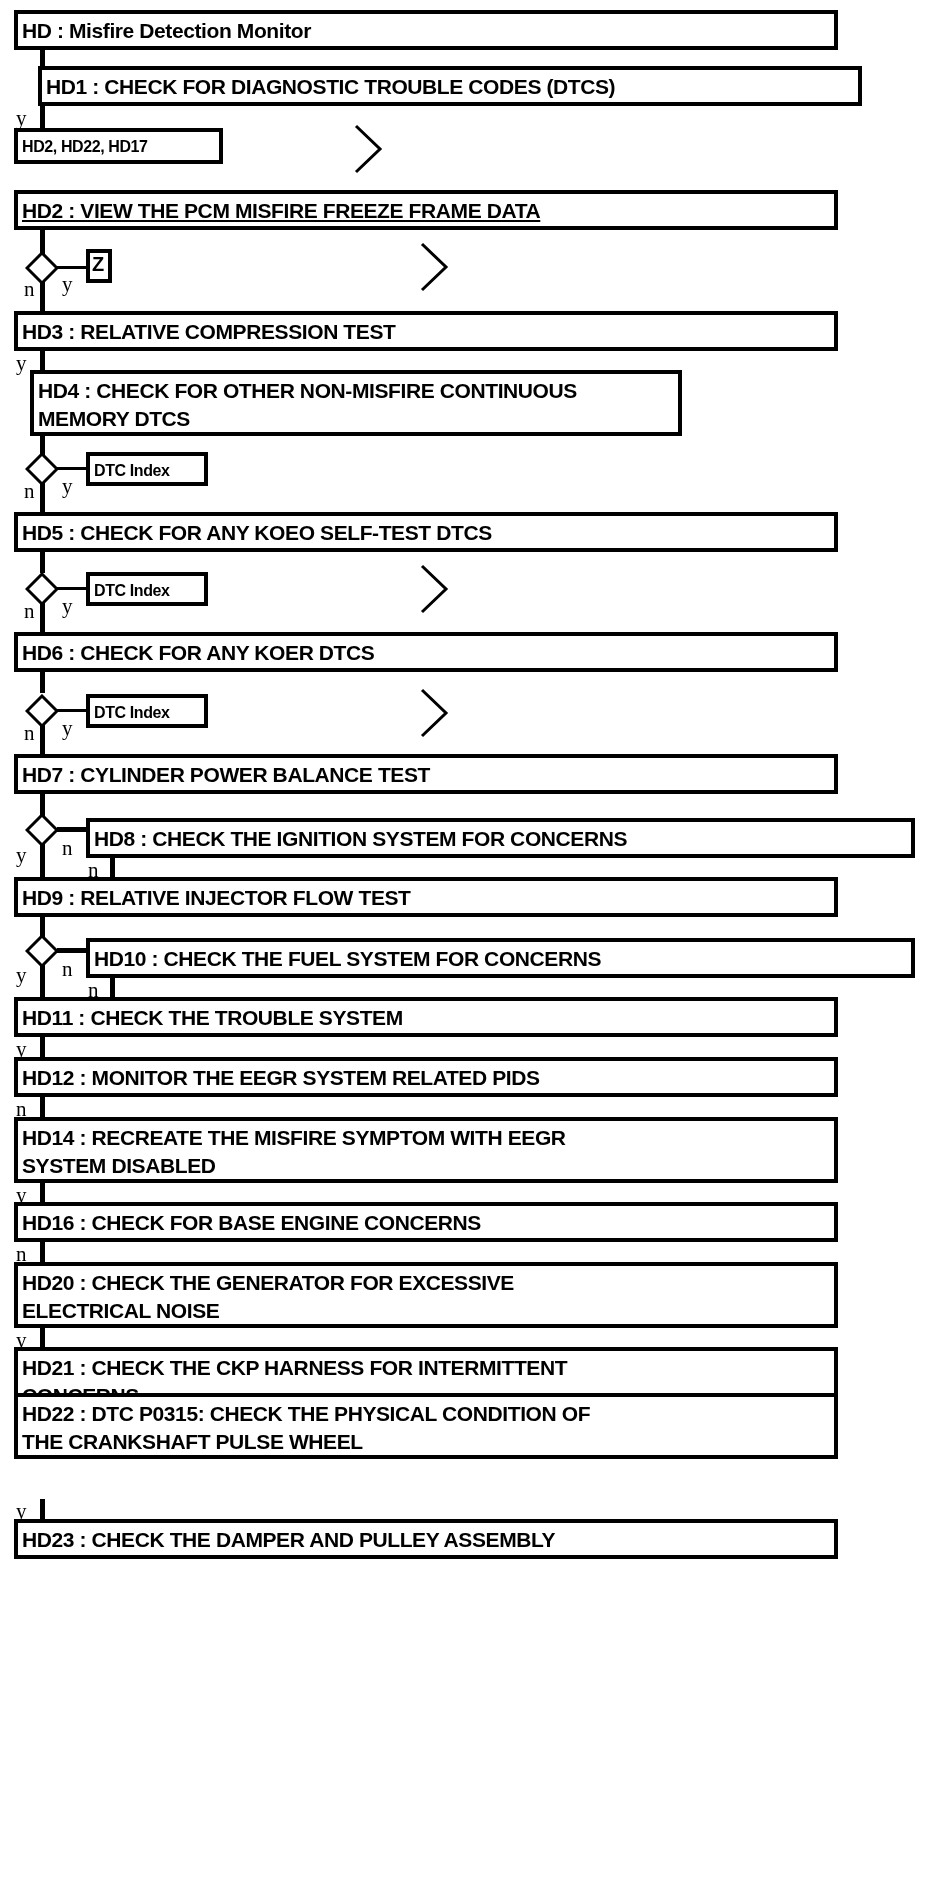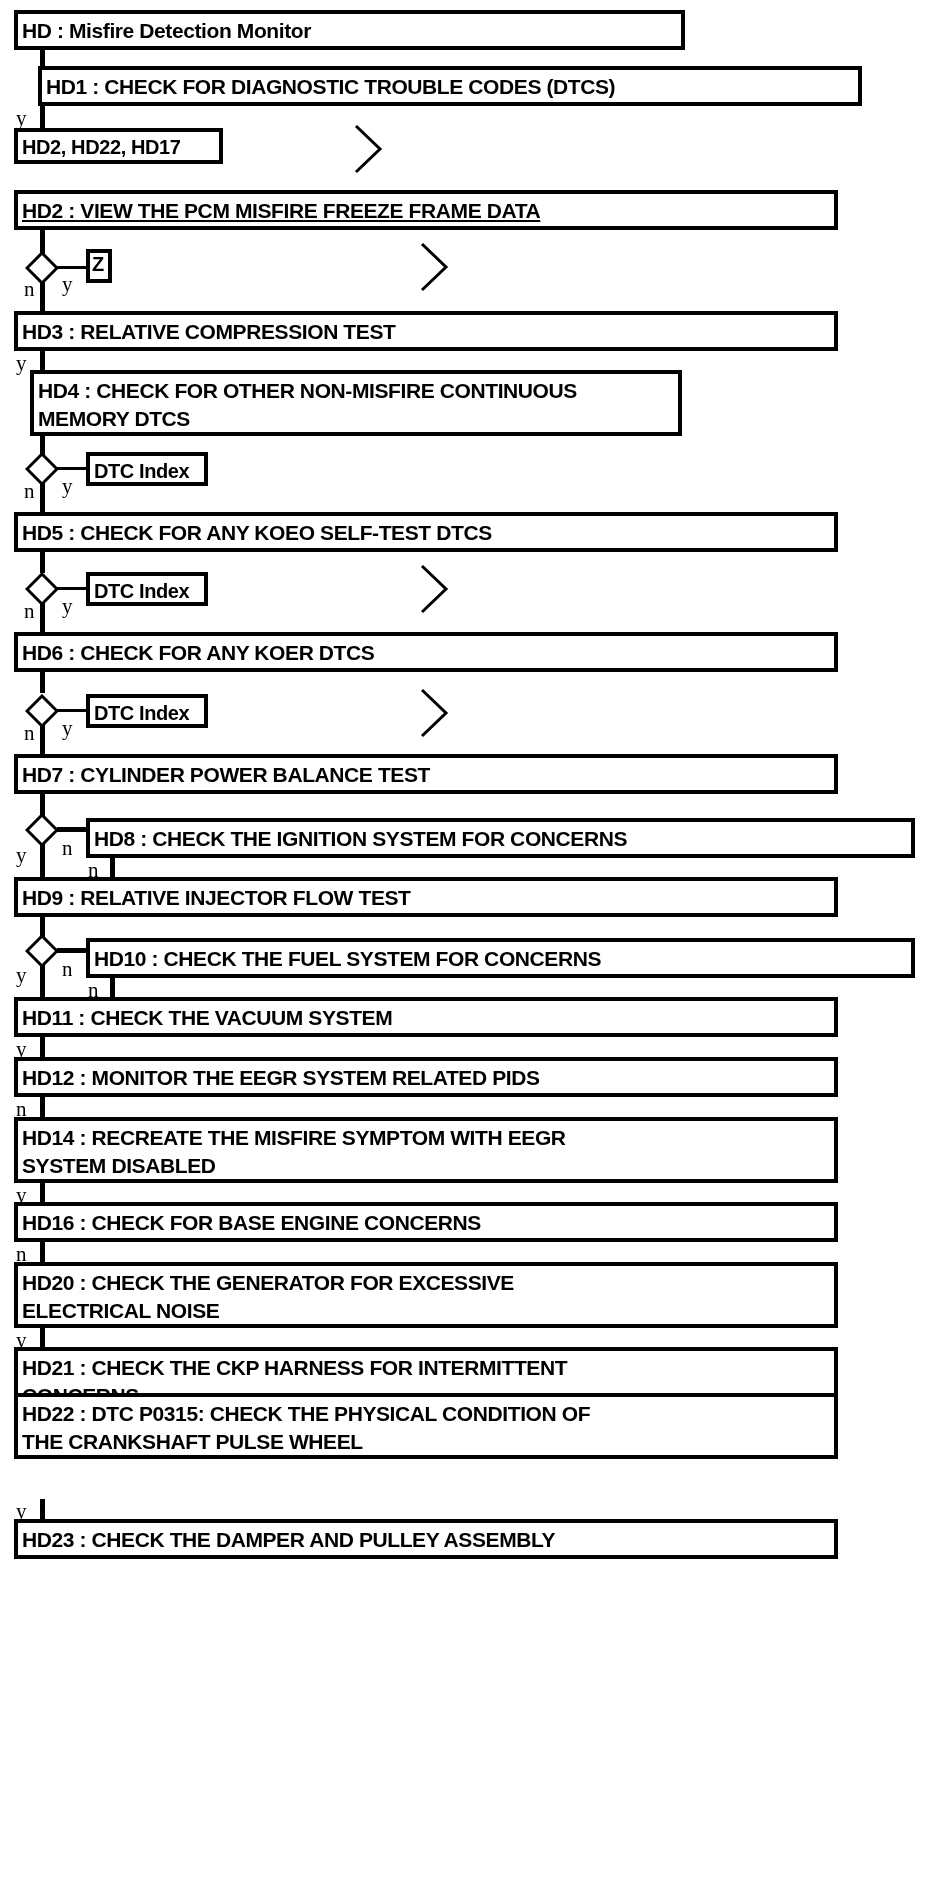--- a/index.html
+++ b/index.html
@@ -29,21 +29,21 @@
     font-weight: bold;
     font-size: 21px;
     line-height: 28px;
     letter-spacing: -0.4px;
     color: #000000;
     padding: 3px 0 3px 4px;
     white-space: pre-line;
     text-align: left;
   }
   .node.ref {
-    font-size: 20px;
+    font-size: 16px;
     line-height: 26px;
     padding: 2px 4px 2px 4px;
   }
   .node.tiny {
     font-size: 20px;
     line-height: 22px;
     padding: 0 2px;
     overflow: hidden;
   }
   
@@ -87,21 +87,21 @@
   }
   .chevron svg {
     display: block;
   }
 </style>
 </head>
 <body>
 
 <div id="flowchart">
 
-  <div class="node" style="left:14px; top:10px; width:671px; height:40px;">HD : Misfire Detection Monitor</div>
+  <div class="node" style="left:14px; top:10px; width:824px; height:40px;">HD : Misfire Detection Monitor</div>
 
   <div class="vline" style="left:40px; top:50px; height:36px;"></div>
 
   <div class="node" style="left:14px; top:66px; width:824px; height:40px;margin-left:24px;">HD1 : CHECK FOR DIAGNOSTIC TROUBLE CODES (DTCS)</div>
   <div class="branch-label" style="left:16px; top:108px;">y</div>
   <div class="vline" style="left:40px; top:106px; height:24px;"></div>
 
   <div class="node ref" style="left:14px; top:128px; width:209px; height:36px;">HD2, HD22, HD17</div>
   <div class="chevron" style="left:352px; top:122px;">
     <svg width="34" height="54" viewBox="0 0 34 54">
@@ -209,21 +209,21 @@
     </svg>
   </div>
   <div class="hline" style="left:57px; top:948px; width:31px;"></div>
   <div class="branch-label" style="left:62px; top:959px;">n</div>
   <div class="branch-label" style="left:16px; top:965px;">y</div>
   <div class="node" style="left:86px; top:938px; width:829px; height:40px;">HD10 : CHECK THE FUEL SYSTEM FOR CONCERNS</div>
   <div class="branch-label" style="left:88px; top:980px;">n</div>
   <div class="vline" style="left:110px; top:978px; height:22px;"></div>
   <div class="vline" style="left:40px; top:964px; height:36px;"></div>
 
-  <div class="node" style="left:14px; top:997px; width:824px; height:40px;">HD11 : CHECK THE VACUUM SYSTEM</div>
+  <div class="node" style="left:14px; top:997px; width:824px; height:40px;">HD11 : CHECK THE TROUBLE SYSTEM</div>
   <div class="branch-label" style="left:16px; top:1039px;">y</div>
   <div class="vline" style="left:40px; top:1037px; height:23px;"></div>
 
   <div class="node" style="left:14px; top:1057px; width:824px; height:40px;">HD12 : MONITOR THE EEGR SYSTEM RELATED PIDS</div>
   <div class="branch-label" style="left:16px; top:1099px;">n</div>
   <div class="vline" style="left:40px; top:1097px; height:23px;"></div>
 
   <div class="node" style="left:14px; top:1117px; width:824px; height:66px;">HD14 : RECREATE THE MISFIRE SYMPTOM WITH EEGR
 SYSTEM DISABLED</div>
   <div class="branch-label" style="left:16px; top:1185px;">y</div>

